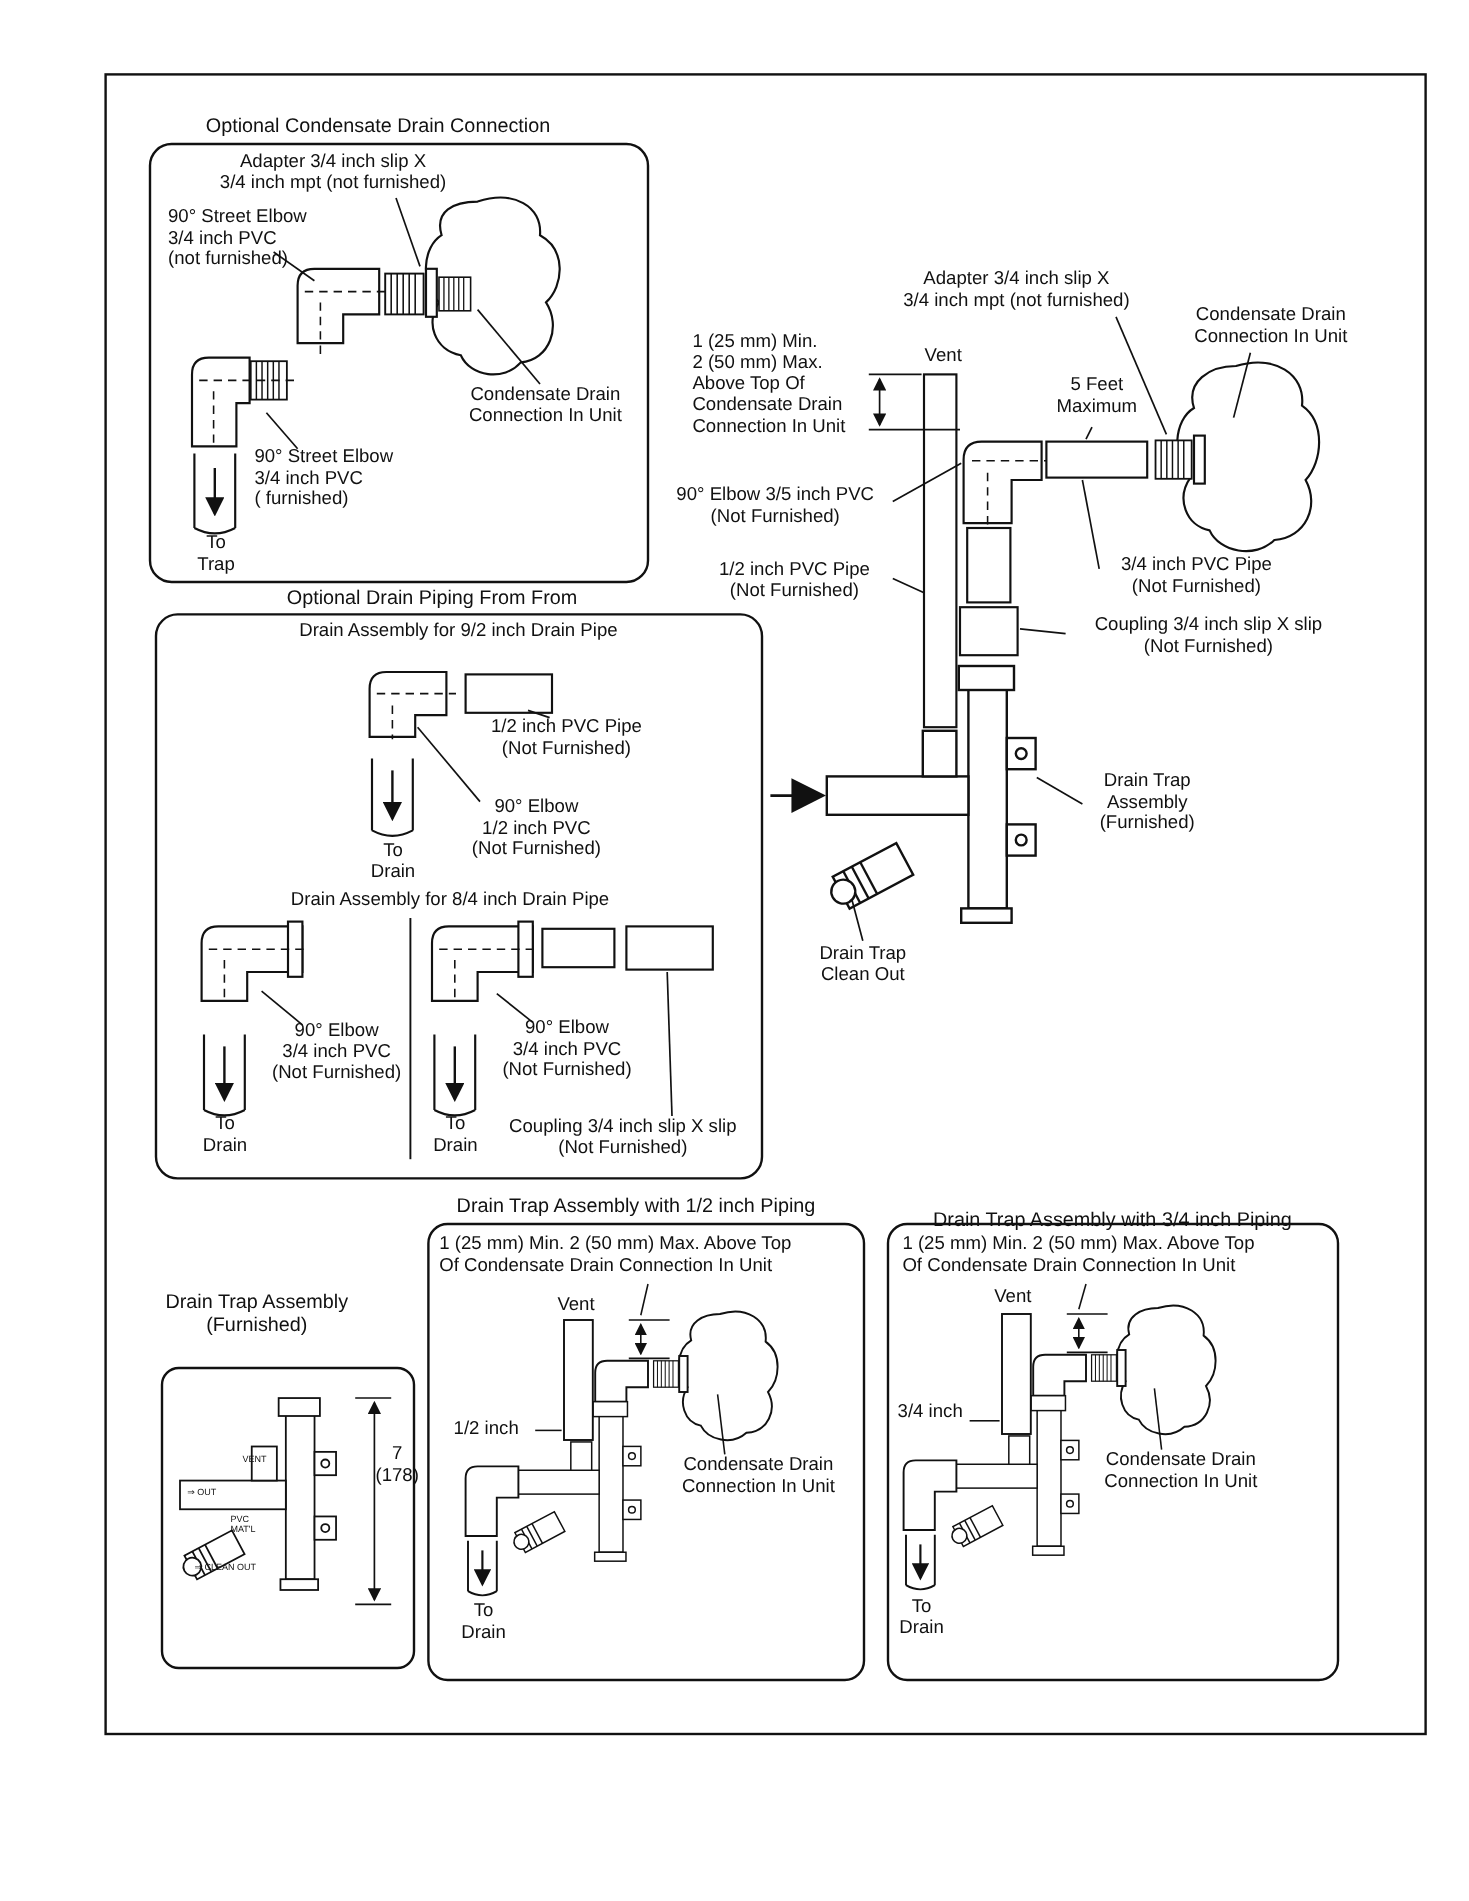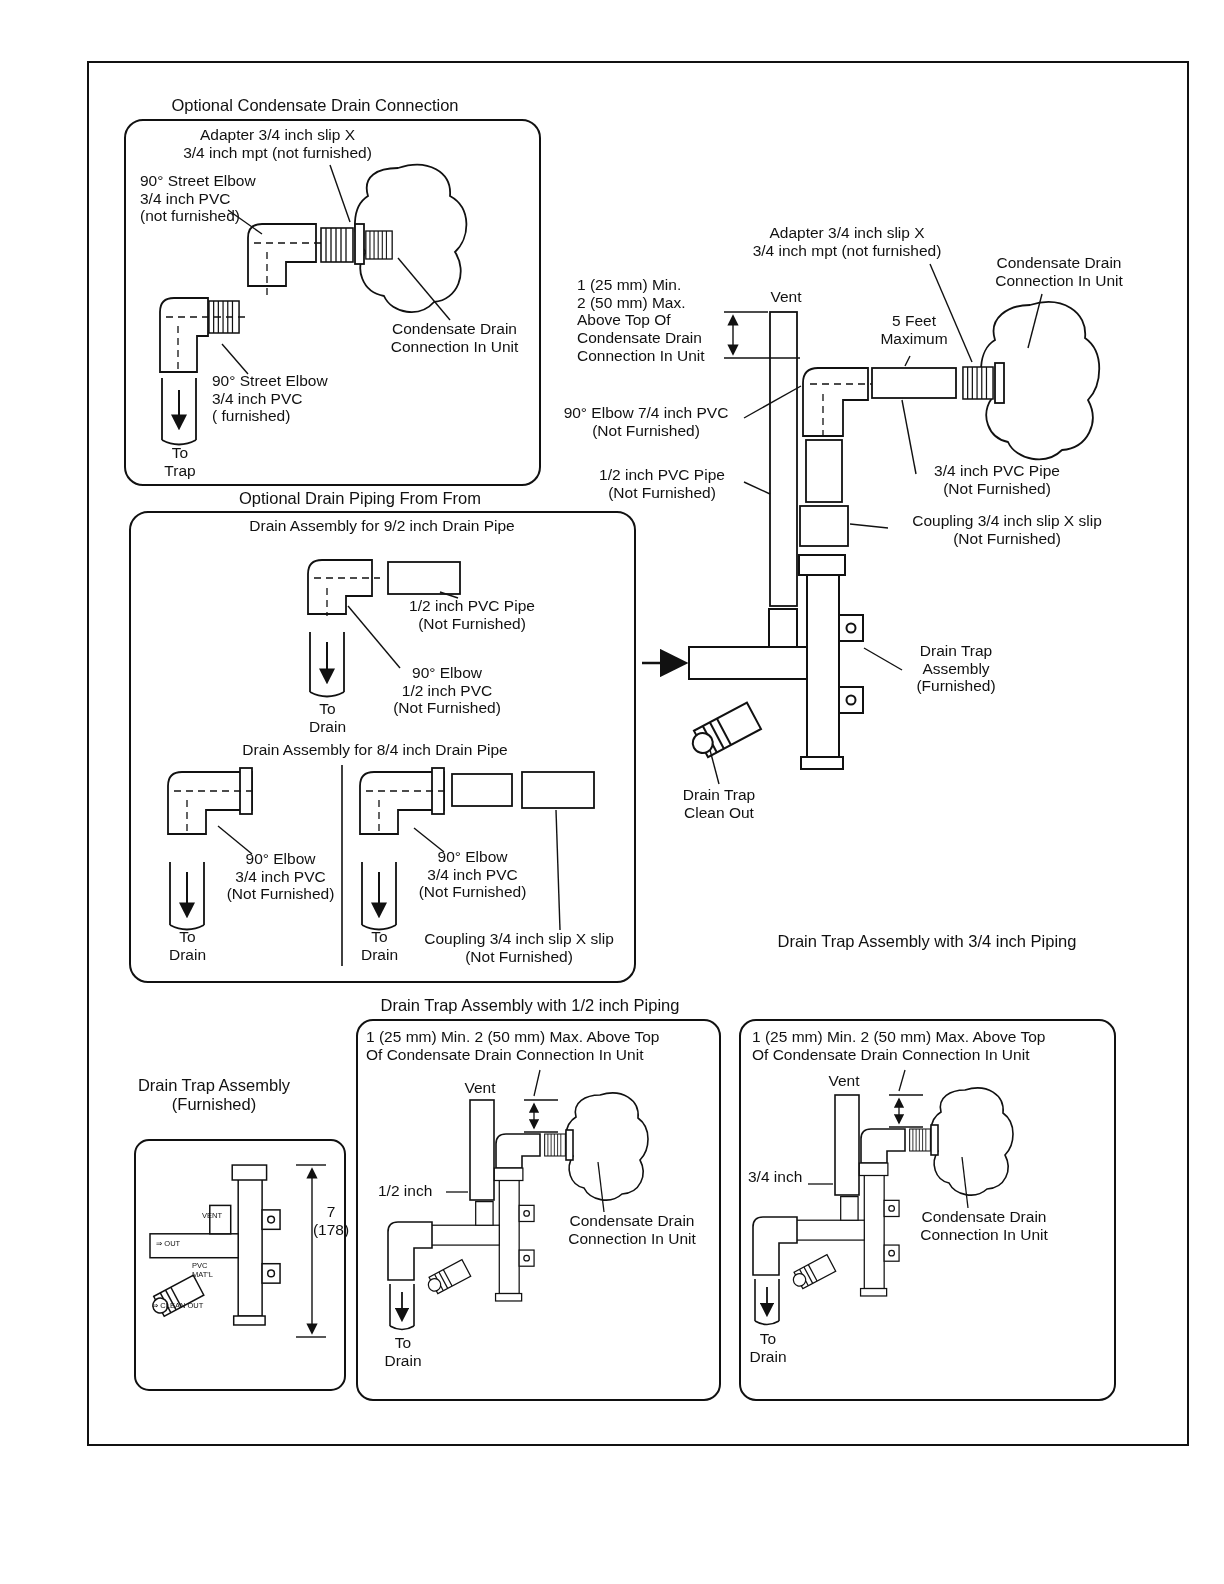--- a/index.html
+++ b/index.html
@@ -256,21 +256,21 @@
 <div class="lbl c" style="left:983px;top:254px;width:152px">Condensate Drain
 Connection In Unit</div>
 <div class="lbl" style="left:577px;top:276px;width:150px">1 (25 mm) Min.
 2 (50 mm) Max.
 Above Top Of
 Condensate Drain
 Connection In Unit</div>
 <div class="lbl c" style="left:762px;top:288px;width:48px">Vent</div>
 <div class="lbl c" style="left:874px;top:312px;width:80px">5 Feet
 Maximum</div>
-<div class="lbl c" style="left:548px;top:404px;width:196px">90° Elbow 7/4 inch PVC
+<div class="lbl c" style="left:548px;top:404px;width:196px">90° Elbow 3/5 inch PVC
 (Not Furnished)</div>
 <div class="lbl c" style="left:580px;top:466px;width:164px">1/2 inch PVC Pipe
 (Not Furnished)</div>
 <div class="lbl c" style="left:912px;top:462px;width:170px">3/4 inch PVC Pipe
 (Not Furnished)</div>
 <div class="lbl c" style="left:888px;top:512px;width:238px">Coupling 3/4 inch slip X slip
 (Not Furnished)</div>
 <div class="lbl c" style="left:906px;top:642px;width:100px">Drain Trap
 Assembly
 (Furnished)</div>
@@ -278,33 +278,33 @@
 Clean Out</div>
 
 <div class="lbl title c" style="left:122px;top:1076px;width:184px">Drain Trap Assembly
 (Furnished)</div>
 <div class="lbl c" style="left:308px;top:1203px;width:46px">7
 (178)</div>
 <div class="lbl small" style="left:202px;top:1212px;width:40px">VENT</div>
 <div class="lbl small" style="left:156px;top:1240px;width:45px">⇒ OUT</div>
 <div class="lbl small" style="left:192px;top:1262px;width:40px">PVC
 MAT'L</div>
-<div class="lbl small" style="left:152px;top:1302px;width:70px">⇒ CLEAN OUT</div>
+<div class="lbl small" style="left:162px;top:1302px;width:70px">⇒ CLEAN OUT</div>
 
 <div class="lbl title c" style="left:354px;top:996px;width:352px">Drain Trap Assembly with 1/2 inch Piping</div>
 <div class="lbl" style="left:366px;top:1028px;width:346px">1 (25 mm) Min. 2 (50 mm) Max. Above Top
 Of Condensate Drain Connection In Unit</div>
 <div class="lbl c" style="left:456px;top:1079px;width:48px">Vent</div>
 <div class="lbl" style="left:378px;top:1182px;width:62px">1/2 inch</div>
 <div class="lbl c" style="left:556px;top:1212px;width:152px">Condensate Drain
 Connection In Unit</div>
 <div class="lbl c" style="left:378px;top:1334px;width:50px">To
 Drain</div>
 
-<div class="lbl title c" style="left:742px;top:932px;width:370px">Drain Trap Assembly with 3/4 inch Piping</div>
+<div class="lbl title c" style="left:742px;top:1008px;width:370px">Drain Trap Assembly with 3/4 inch Piping</div>
 <div class="lbl" style="left:752px;top:1028px;width:352px">1 (25 mm) Min. 2 (50 mm) Max. Above Top
 Of Condensate Drain Connection In Unit</div>
 <div class="lbl c" style="left:820px;top:1072px;width:48px">Vent</div>
 <div class="lbl" style="left:748px;top:1168px;width:62px">3/4 inch</div>
 <div class="lbl c" style="left:908px;top:1208px;width:152px">Condensate Drain
 Connection In Unit</div>
 <div class="lbl c" style="left:743px;top:1330px;width:50px">To
 Drain</div>
 
 </div>

